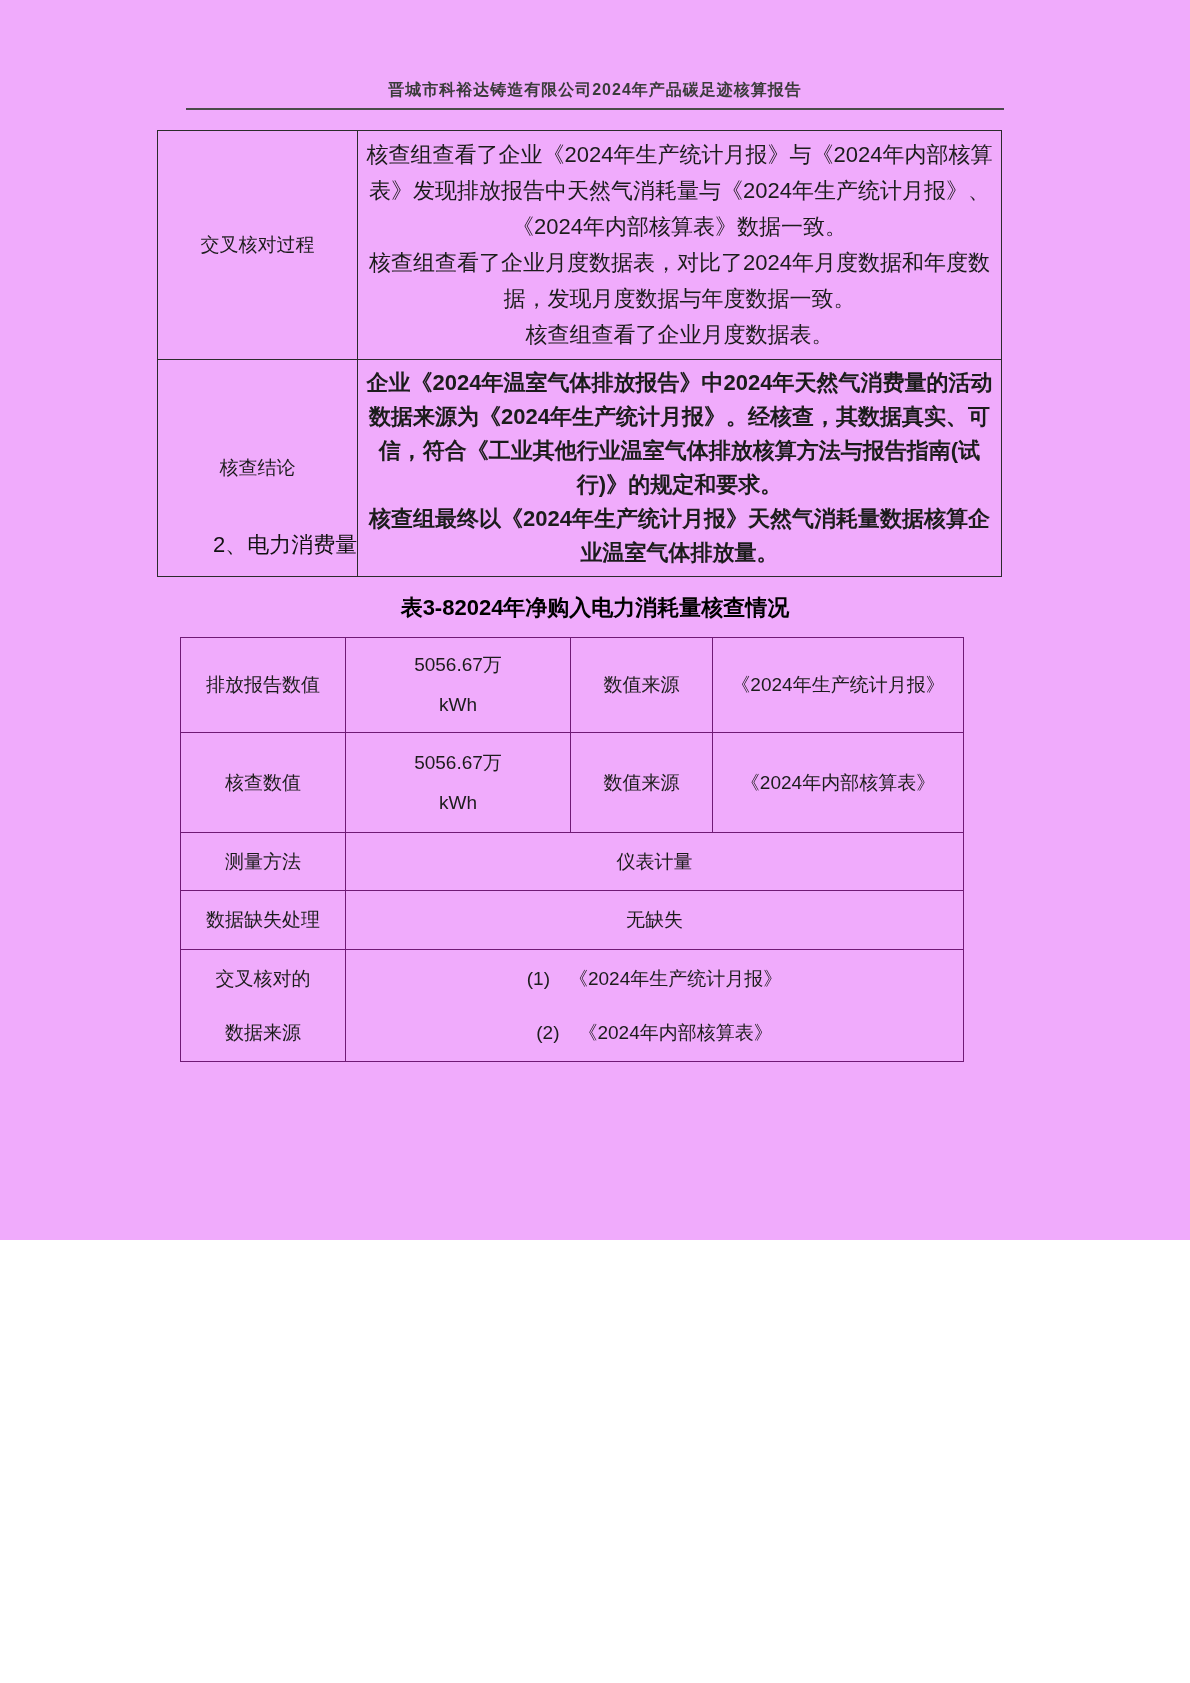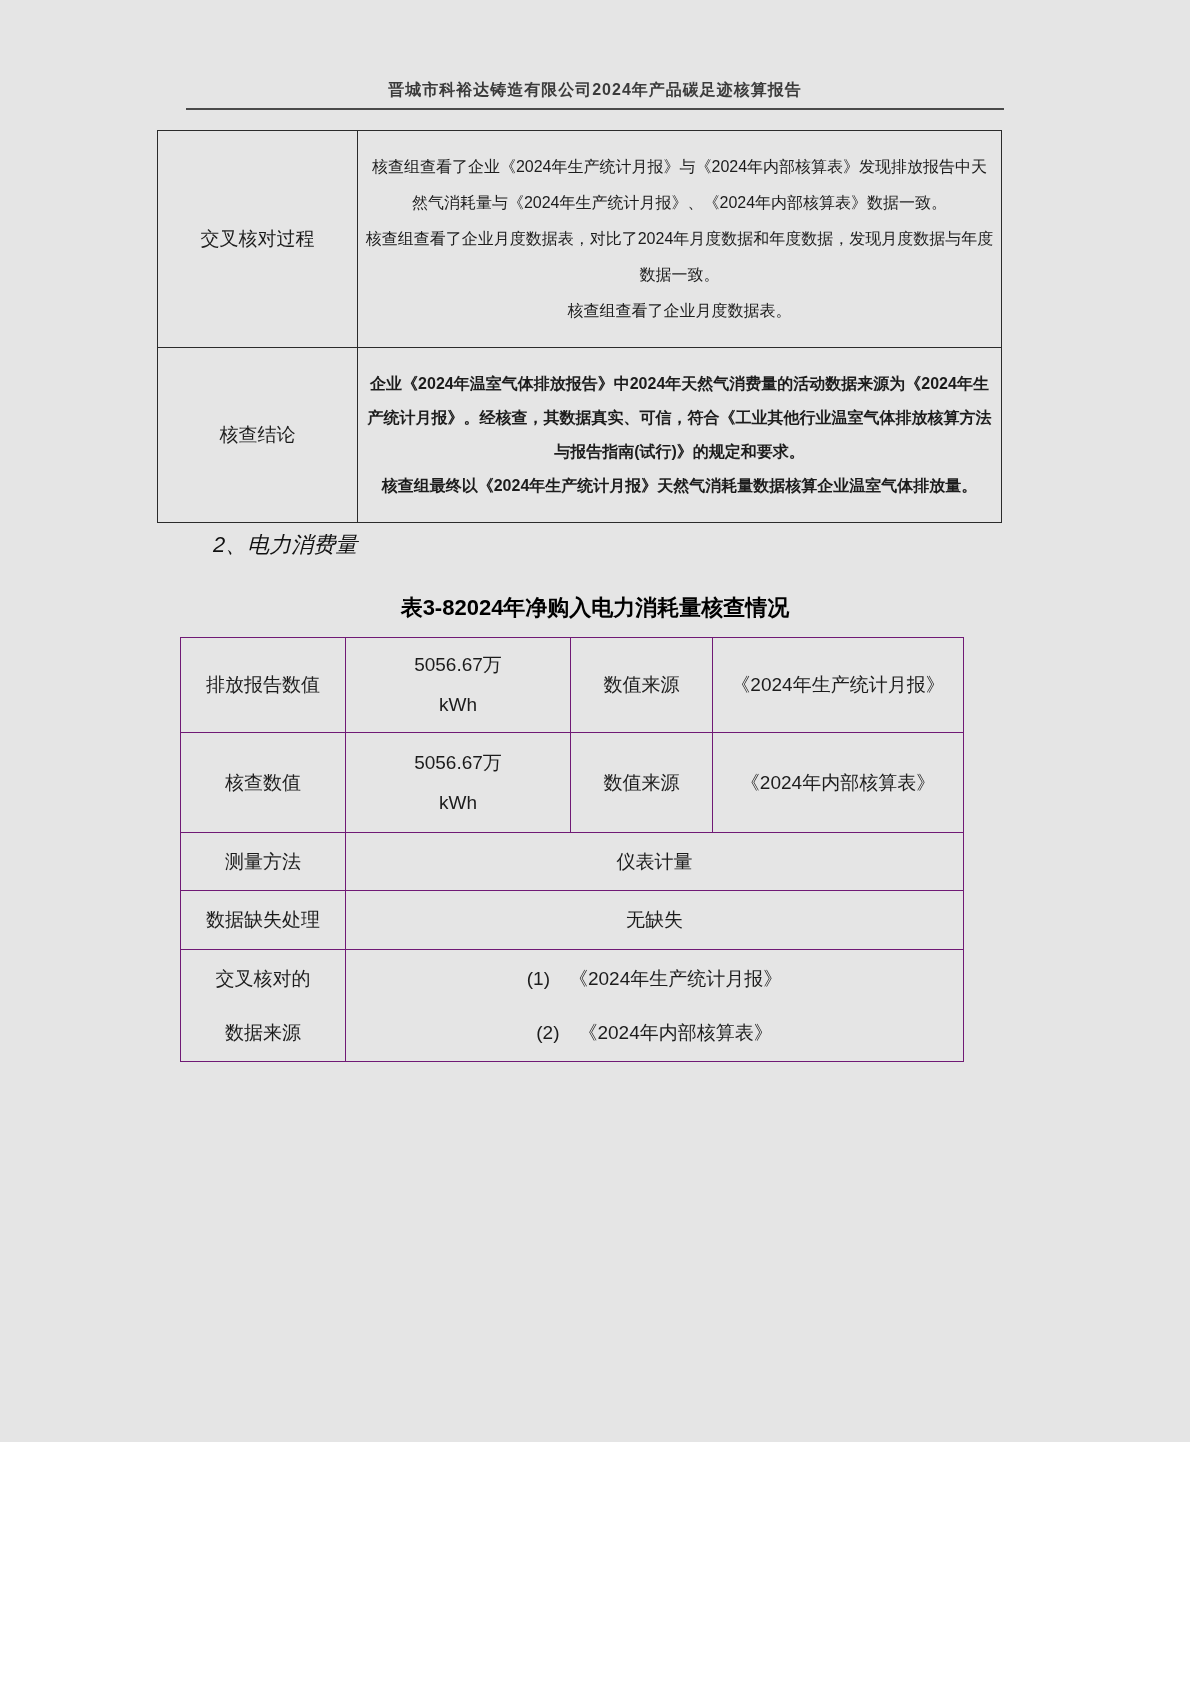--- a/index.html
+++ b/index.html
@@ -1,20 +1,20 @@
 <!DOCTYPE html>
 <html><head>
 <meta charset="utf-8">
 <style>
   html,body{margin:0;padding:0;background:#ffffff;}
   .page{
     position:relative;
     width:1190px;
-    height:1442px;
-    background:#e5e5e5;
+    height:1240px;
+    background:#f0abfc;
     color:#1c1c1c;
     font-family:"Liberation Sans","DejaVu Sans",sans-serif;
     overflow:hidden;
   }
   
   .header-text{
     padding-top:80px;
     text-align:center;
     font-size:16px;
     font-weight:bold;
@@ -39,35 +39,34 @@
     border:1px solid #2b2b2b;
     vertical-align:middle;
     padding:0;
   }
   .t1 .label{
     width:199px;
     text-align:center;
     font-size:19px;
   }
   .t1 .content{
-    padding:18px 6px;
-    font-size:16px;
+    padding:6px 6px;
+    font-size:22px;
   }
   .t1 tr.r1{height:215px;}
   .t1 tr.r2{height:175px;}
   .para{text-align:center;}
   .lh36{line-height:36px;}
   .lh34{line-height:34px;font-weight:bold;}
   
   .section-heading{
     position:absolute;
     left:213px; top:530px;
     font-size:22px;
     color:#111;
-    font-style:italic;
   }
   
   .table-title{
     position:absolute;
     left:0; top:593px;
     width:1190px;
     text-align:center;
     font-size:22px;
     font-weight:bold;
     color:#000;

